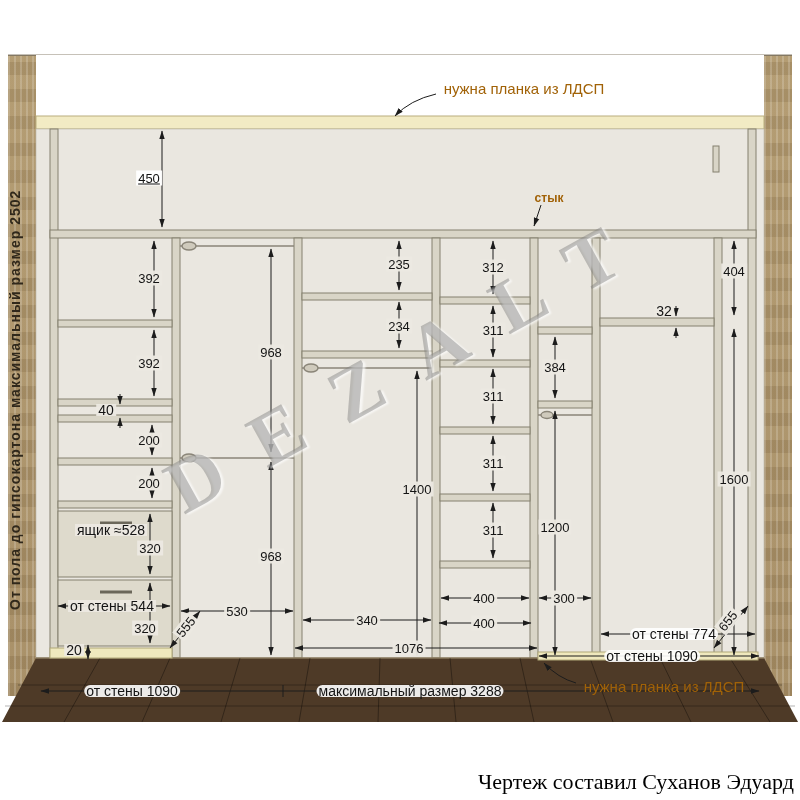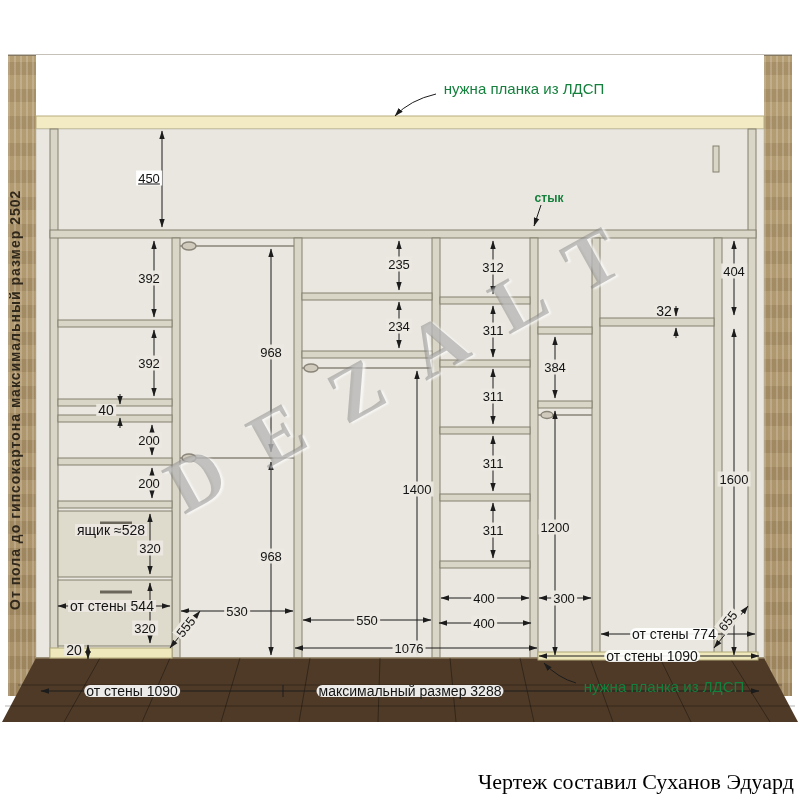--- a/index.html
+++ b/index.html
@@ -22,21 +22,21 @@
         writing-mode:vertical-rl;transform:rotate(180deg);text-align:center;
         font:600 14px "Liberation Sans",sans-serif;color:#30281b;letter-spacing:1px;}
   .dim{position:absolute;transform:translate(-50%,-50%);z-index:30;white-space:nowrap;
         font:13px "Liberation Sans",sans-serif;color:#141414;
         background:rgba(236,233,226,0.95);padding:0 2px;line-height:15px;}
   .dim.sm{font-size:14px;line-height:12px;text-align:center;}
   .dim.wbg{background:rgba(255,255,255,0.95);text-decoration:underline;}
   .dim.fbg{background:rgba(255,255,255,0.9);border-radius:6px;}
   .dim.rot{transform:translate(-50%,-50%) rotate(-52deg);}
   .note{position:absolute;transform:translate(-50%,-50%);z-index:32;white-space:nowrap;
-        font:15px "Liberation Sans",sans-serif;color:#15803d;}
+        font:15px "Liberation Sans",sans-serif;color:#a16207;}
   .note.joint{font:600 12px "Liberation Sans",sans-serif;text-align:center;}
   .credit{position:absolute;right:6px;top:769px;z-index:40;
         font:22px "Liberation Serif",serif;color:#000;margin-left:7px;}
 </style>
 </head>
 <body>
 
 <div class="stage">
 
   <div class="wall left"></div>
@@ -195,21 +195,21 @@
   <div class="dim sm" style="left:112px;top:606px">от стены 544</div>
   <div class="dim" style="left:145px;top:628px">320</div>
   <div class="dim sm" style="left:74px;top:650px">20</div>
   <div class="dim rot" style="left:186px;top:627px">555</div>
   <div class="dim" style="left:237px;top:611px">530</div>
   <div class="dim" style="left:271px;top:352px">968</div>
   <div class="dim" style="left:271px;top:556px">968</div>
   <div class="dim" style="left:399px;top:264px">235</div>
   <div class="dim" style="left:399px;top:326px">234</div>
   <div class="dim" style="left:417px;top:489px">1400</div>
-  <div class="dim" style="left:367px;top:620px">550</div>
+  <div class="dim" style="left:367px;top:620px">340</div>
   <div class="dim" style="left:409px;top:648px">1076</div>
   <div class="dim" style="left:493px;top:267px">312</div>
   <div class="dim" style="left:493px;top:330px">311</div>
   <div class="dim" style="left:493px;top:396px">311</div>
   <div class="dim" style="left:493px;top:463px">311</div>
   <div class="dim" style="left:493px;top:530px">311</div>
   <div class="dim" style="left:484px;top:598px">400</div>
   <div class="dim" style="left:484px;top:623px">400</div>
   <div class="dim" style="left:564px;top:598px">300</div>
   <div class="dim" style="left:555px;top:367px">384</div>

